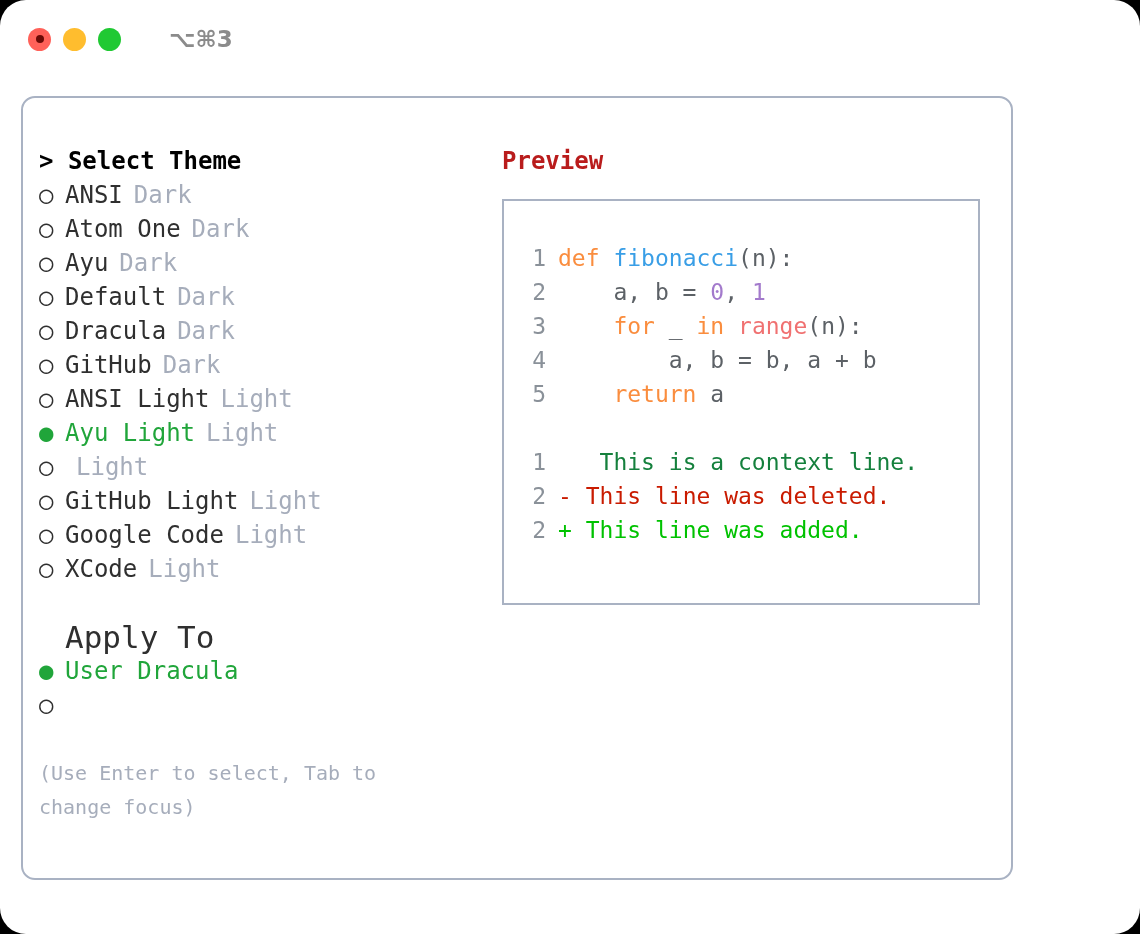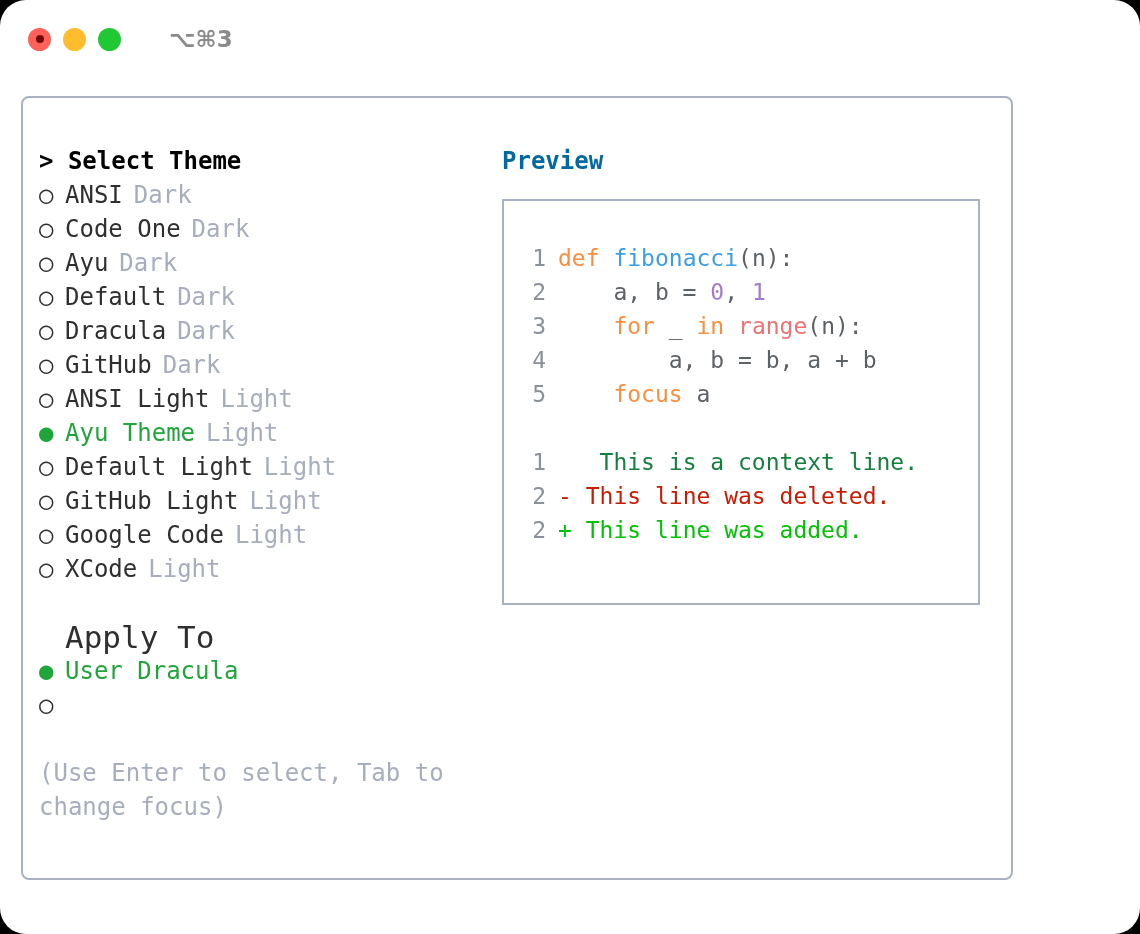--- a/index.html
+++ b/index.html
@@ -71,21 +71,21 @@
   }
 
   
   #main-card {
     position: absolute;
     left: 21px;
     top: 96px;
     width: 992px;
     height: 784px;
     border: 2px solid #a9b2c3;
-    border-radius: 8px;
+    border-radius: 14px;
     box-sizing: border-box;
     background: #ffffff;
   }
 
   
   #left-pane {
     position: absolute;
     left: 16px;
     top: 46px;
     width: 450px;
@@ -130,38 +130,38 @@
     font-size: 31px;
     color: #2f2f2f;
     line-height: 34px;
     height: 34px;
     padding-left: 26px;
     white-space: pre;
   }
 
   #hint {
     margin-top: 34px;
-    font-size: 24px;
+    font-size: 20px;
     line-height: 34px;
     color: #a6adbb;
     width: 410px;
     white-space: pre-wrap;
   }
 
   
   #right-pane {
     position: absolute;
     left: 479px;
     top: 46px;
     width: 490px;
   }
   #preview-title {
     font-size: 24px;
     font-weight: bold;
-    color: #0369a1;
+    color: #b91c1c;
     line-height: 34px;
     height: 34px;
     white-space: pre;
   }
   #preview-panel {
     margin-top: 21px;
     width: 478px;
     height: 406px;
     border: 2px solid #a9b2c3;
     box-sizing: border-box;
@@ -214,28 +214,28 @@
   </div>
 
   <div id="main-card">
 
     <div id="left-pane">
 
       <div class="list-header">&gt; Select Theme</div>
 
       <div id="theme-options">
           <div class="opt-row"><span class="bullet">○</span><span class="opt-label">ANSI</span><span class="opt-kind">Dark</span></div>
-          <div class="opt-row"><span class="bullet">○</span><span class="opt-label">Code One</span><span class="opt-kind">Dark</span></div>
+          <div class="opt-row"><span class="bullet">○</span><span class="opt-label">Atom One</span><span class="opt-kind">Dark</span></div>
           <div class="opt-row"><span class="bullet">○</span><span class="opt-label">Ayu</span><span class="opt-kind">Dark</span></div>
           <div class="opt-row"><span class="bullet">○</span><span class="opt-label">Default</span><span class="opt-kind">Dark</span></div>
           <div class="opt-row"><span class="bullet">○</span><span class="opt-label">Dracula</span><span class="opt-kind">Dark</span></div>
           <div class="opt-row"><span class="bullet">○</span><span class="opt-label">GitHub</span><span class="opt-kind">Dark</span></div>
           <div class="opt-row"><span class="bullet">○</span><span class="opt-label">ANSI Light</span><span class="opt-kind">Light</span></div>
-          <div class="opt-row selected"><span class="bullet sel">●</span><span class="opt-label">Ayu Theme</span><span class="opt-kind">Light</span></div>
-          <div class="opt-row"><span class="bullet">○</span><span class="opt-label">Default Light</span><span class="opt-kind">Light</span></div>
+          <div class="opt-row selected"><span class="bullet sel">●</span><span class="opt-label">Ayu Light</span><span class="opt-kind">Light</span></div>
+          <div class="opt-row"><span class="bullet">○</span><span class="opt-kind">Light</span></div>
           <div class="opt-row"><span class="bullet">○</span><span class="opt-label">GitHub Light</span><span class="opt-kind">Light</span></div>
           <div class="opt-row"><span class="bullet">○</span><span class="opt-label">Google Code</span><span class="opt-kind">Light</span></div>
           <div class="opt-row"><span class="bullet">○</span><span class="opt-label">XCode</span><span class="opt-kind">Light</span></div>
         </div>
 
       <div class="section-spacer"></div>
 
       <div class="section-title">Apply To</div>
 
       <div id="apply-options">
@@ -248,21 +248,21 @@
 
     <div id="right-pane">
       <div id="preview-title">Preview</div>
 
       <div id="preview-panel">
         <div id="code-block">
             <div class="code-line"><span class="lnum">1</span><span class="code-text"><span class="tok-kw">def</span><span class="tok-punc"> </span><span class="tok-fn">fibonacci</span><span class="tok-punc">(n):</span></span></div>
             <div class="code-line"><span class="lnum">2</span><span class="code-text"><span class="tok-var">    a, b = </span><span class="tok-num">0</span><span class="tok-punc">, </span><span class="tok-num">1</span></span></div>
             <div class="code-line"><span class="lnum">3</span><span class="code-text"><span class="tok-kw">    for</span><span class="tok-var"> _ </span><span class="tok-kw">in</span><span class="tok-punc"> </span><span class="tok-call">range</span><span class="tok-punc">(n):</span></span></div>
             <div class="code-line"><span class="lnum">4</span><span class="code-text"><span class="tok-var">        a, b = b, a + b</span></span></div>
-            <div class="code-line"><span class="lnum">5</span><span class="code-text"><span class="tok-kw">    focus</span><span class="tok-var"> a</span></span></div>
+            <div class="code-line"><span class="lnum">5</span><span class="code-text"><span class="tok-kw">    return</span><span class="tok-var"> a</span></span></div>
           </div>
         <div class="diff-gap"></div>
         <div id="diff-block">
             <div class="code-line"><span class="lnum">1</span><span class="diff-context"> </span><span class="code-text diff-context">  This is a context line.</span></div>
             <div class="code-line"><span class="lnum">2</span><span class="diff-del">-</span><span class="code-text diff-del"> This line was deleted.</span></div>
             <div class="code-line"><span class="lnum">2</span><span class="diff-add">+</span><span class="code-text diff-add"> This line was added.</span></div>
           </div>
       </div>
     </div>
 

